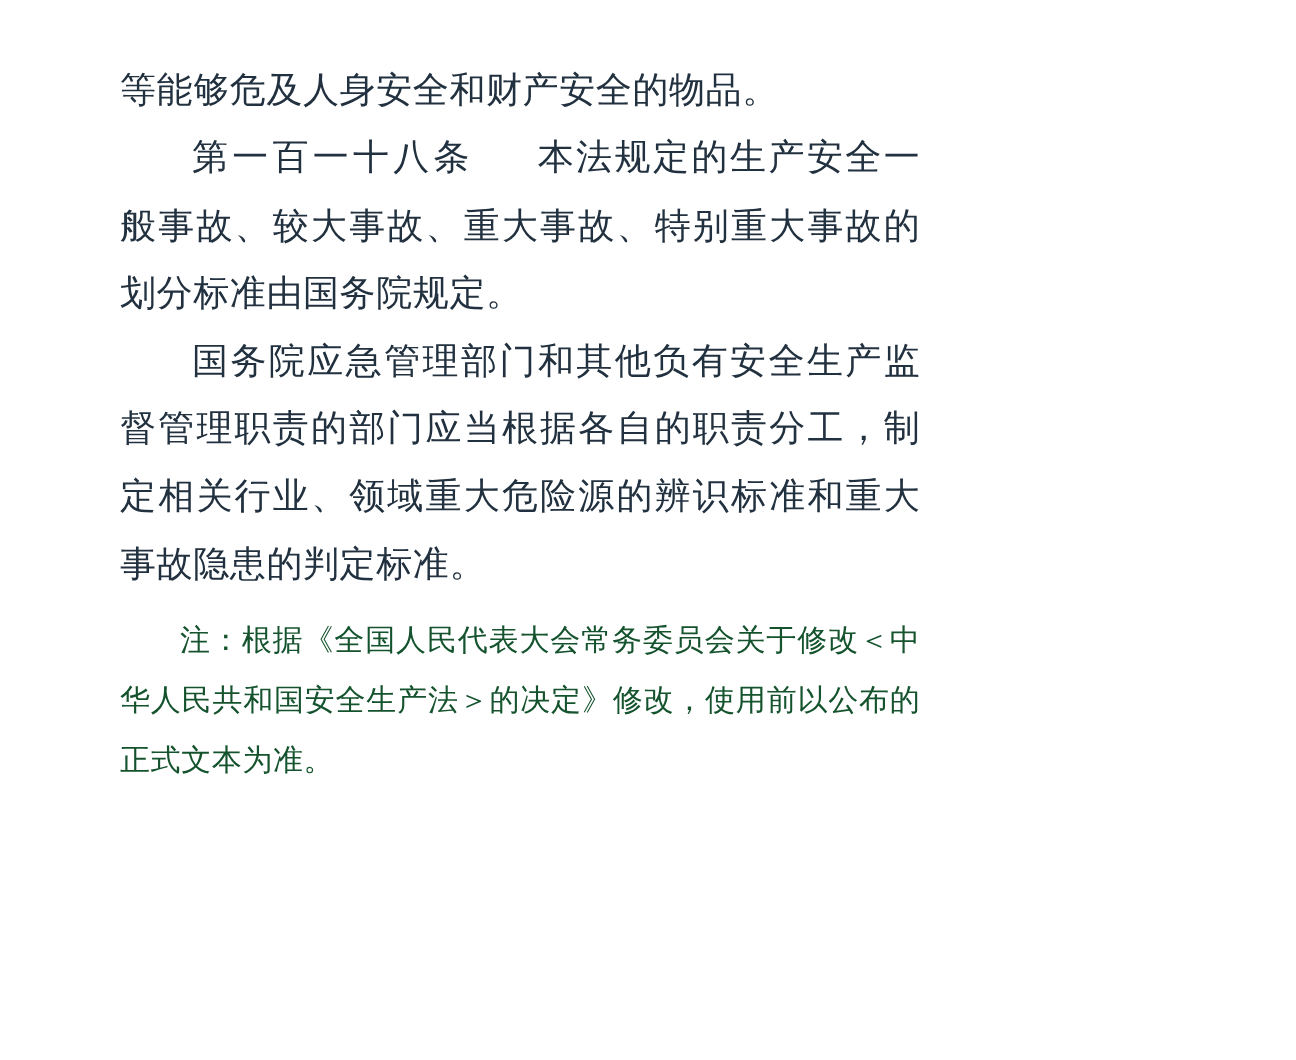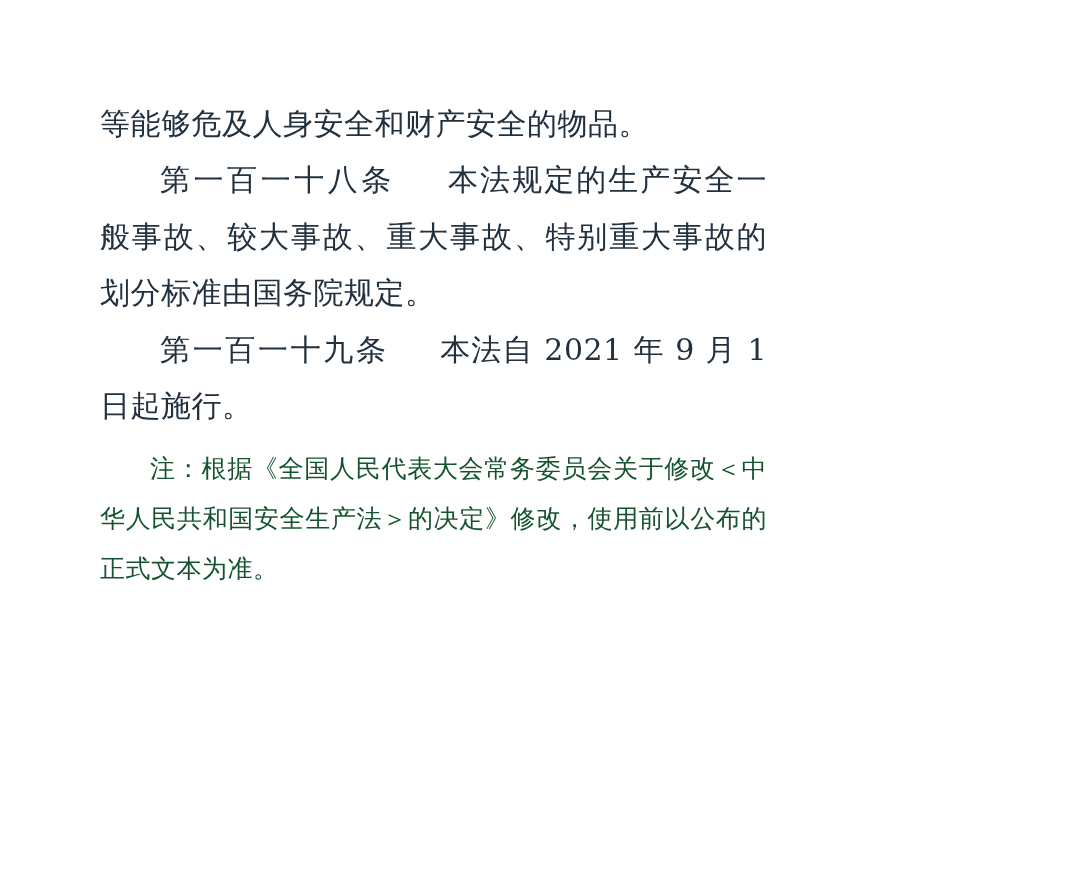--- a/index.html
+++ b/index.html
@@ -12,21 +12,21 @@
     background: #ffffff;
     font-family: "DejaVu Serif", "Liberation Serif", serif;
     color: #1d2b38;
     overflow: hidden;
   }
   .page {
     position: relative;
     width: 867px;
     height: 883px;
     box-sizing: border-box;
-    padding: 96px 100px 0 100px;
+    padding: 48px 100px 0 100px;
   }
   .doc-body {
     font-size: 30px;
     line-height: 1.88;
     letter-spacing: 0.5px;
     color: #22313f;
     text-align: justify;
     text-justify: inter-ideograph;
   }
   p {
@@ -68,25 +68,21 @@
 
     <p class="p-continued">等能够危及人身安全和财产安全的物品。</p>
 
 
     <p class="article">
       <span class="article-num">第一百一十八条</span>
       <span class="article-gap"></span>
       <span>本法规定的生产安全一般事故、较大事故、重大事故、特别重大事故的划分标准由国务院规定。</span>
     </p>
 
+    <p class="p-indent">国务院应急管理部门和其他负有安全生产监督管理职责的部门应当根据各自的职责分工，制定相关行业、领域重大危险源的辨识标准和重大事故隐患的判定标准。</p>
 
-    <p class="article">
-      <span class="article-num">第一百一十九条</span>
-      <span class="article-gap"></span>
-      <span>本法自 2021 年 9 月 1 日起施行。</span>
-    </p>
 
     <div class="spacer-sm"></div>
 
     <p class="note">注：根据《全国人民代表大会常务委员会关于修改＜中华人民共和国安全生产法＞的决定》修改，使用前以公布的正式文本为准。</p>
 
   </div>
 </div>
 
 </body></html>

